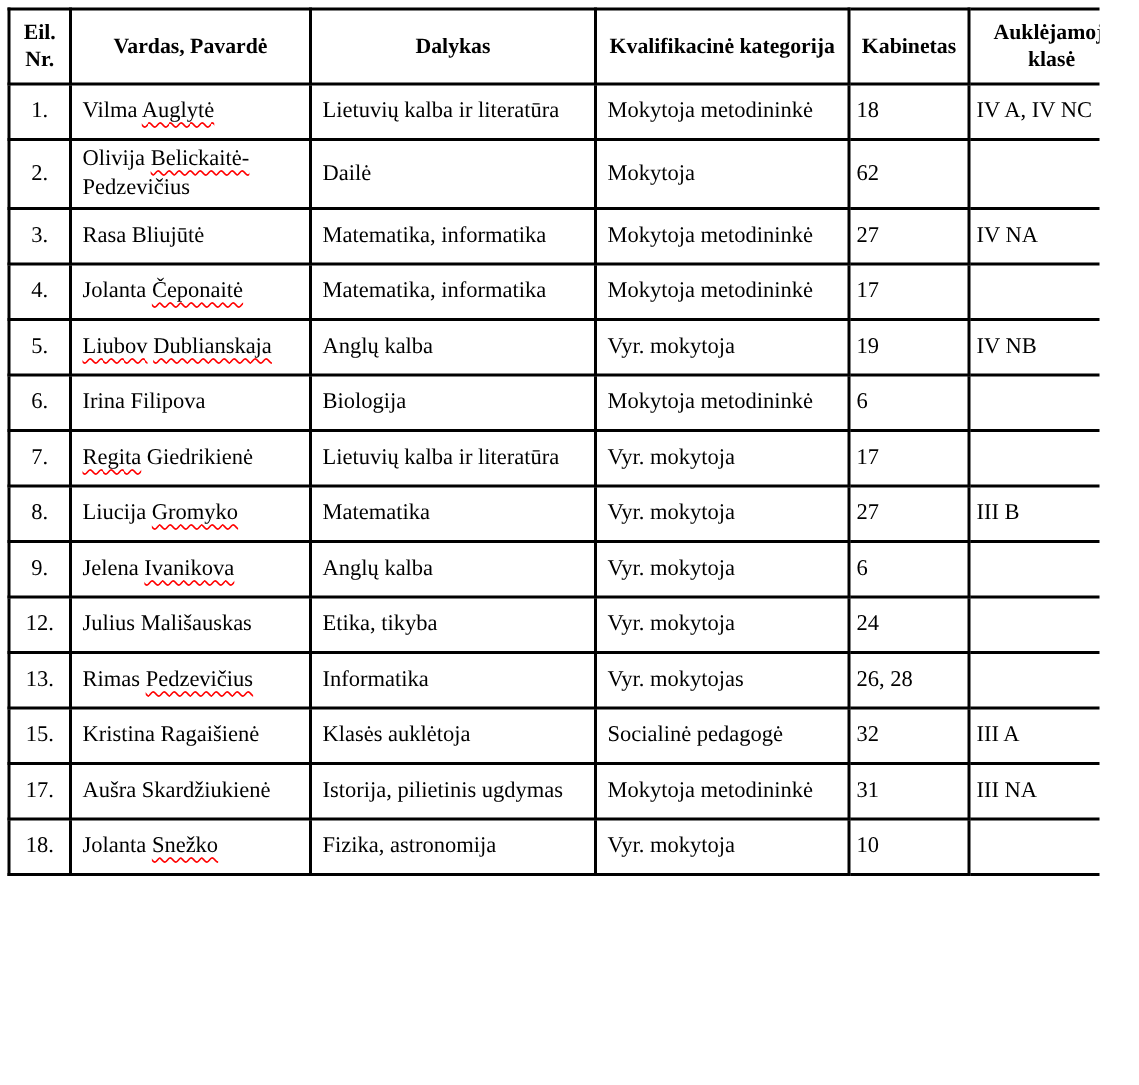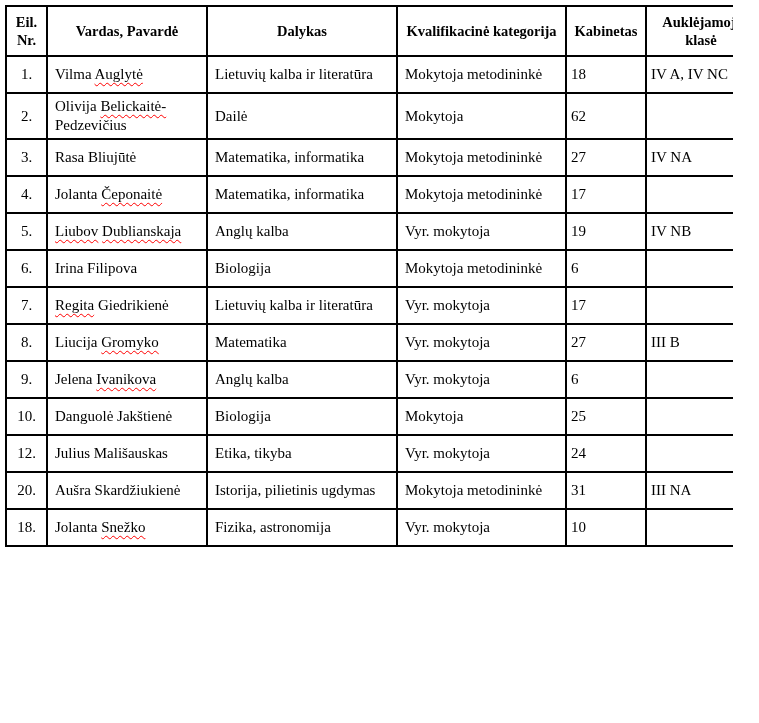--- a/index.html
+++ b/index.html
@@ -160,45 +160,57 @@
             <div class="line"><span>Jelena </span><span class="sq">Ivanikova</span></div>
           </td>
           <td class="c-subject">
             <div class="line">Anglų kalba</div>
           </td>
           <td class="c-category">Vyr. mokytoja</td>
           <td class="c-room">6</td>
           <td class="c-homeroom"></td>
         </tr>
         <tr>
-          <td class="c-nr">10.</td>
-          <td class="c-name">
-            <div class="line"><span>Danguolė Jakštienė</span></div>
-          </td>
-          <td class="c-subject">
-            <div class="line">Biologija</div>
-          </td>
-          <td class="c-category">Mokytoja</td>
-          <td class="c-room">25</td>
-          <td class="c-homeroom"></td>
-        </tr>
-        <tr>
           <td class="c-nr">12.</td>
           <td class="c-name">
             <div class="line"><span>Julius Mališauskas</span></div>
           </td>
           <td class="c-subject">
             <div class="line">Etika, tikyba</div>
           </td>
           <td class="c-category">Vyr. mokytoja</td>
           <td class="c-room">24</td>
           <td class="c-homeroom"></td>
         </tr>
         <tr>
-          <td class="c-nr">20.</td>
+          <td class="c-nr">13.</td>
+          <td class="c-name">
+            <div class="line"><span>Rimas </span><span class="sq">Pedzevičius</span></div>
+          </td>
+          <td class="c-subject">
+            <div class="line">Informatika</div>
+          </td>
+          <td class="c-category">Vyr. mokytojas</td>
+          <td class="c-room">26, 28</td>
+          <td class="c-homeroom"></td>
+        </tr>
+        <tr>
+          <td class="c-nr">15.</td>
+          <td class="c-name">
+            <div class="line"><span>Kristina Ragaišienė</span></div>
+          </td>
+          <td class="c-subject">
+            <div class="line">Klasės auklėtoja</div>
+          </td>
+          <td class="c-category">Socialinė pedagogė</td>
+          <td class="c-room">32</td>
+          <td class="c-homeroom">III A</td>
+        </tr>
+        <tr>
+          <td class="c-nr">17.</td>
           <td class="c-name">
             <div class="line"><span>Aušra Skardžiukienė</span></div>
           </td>
           <td class="c-subject">
             <div class="line">Istorija, pilietinis ugdymas</div>
           </td>
           <td class="c-category">Mokytoja metodininkė</td>
           <td class="c-room">31</td>
           <td class="c-homeroom">III NA</td>
         </tr>

